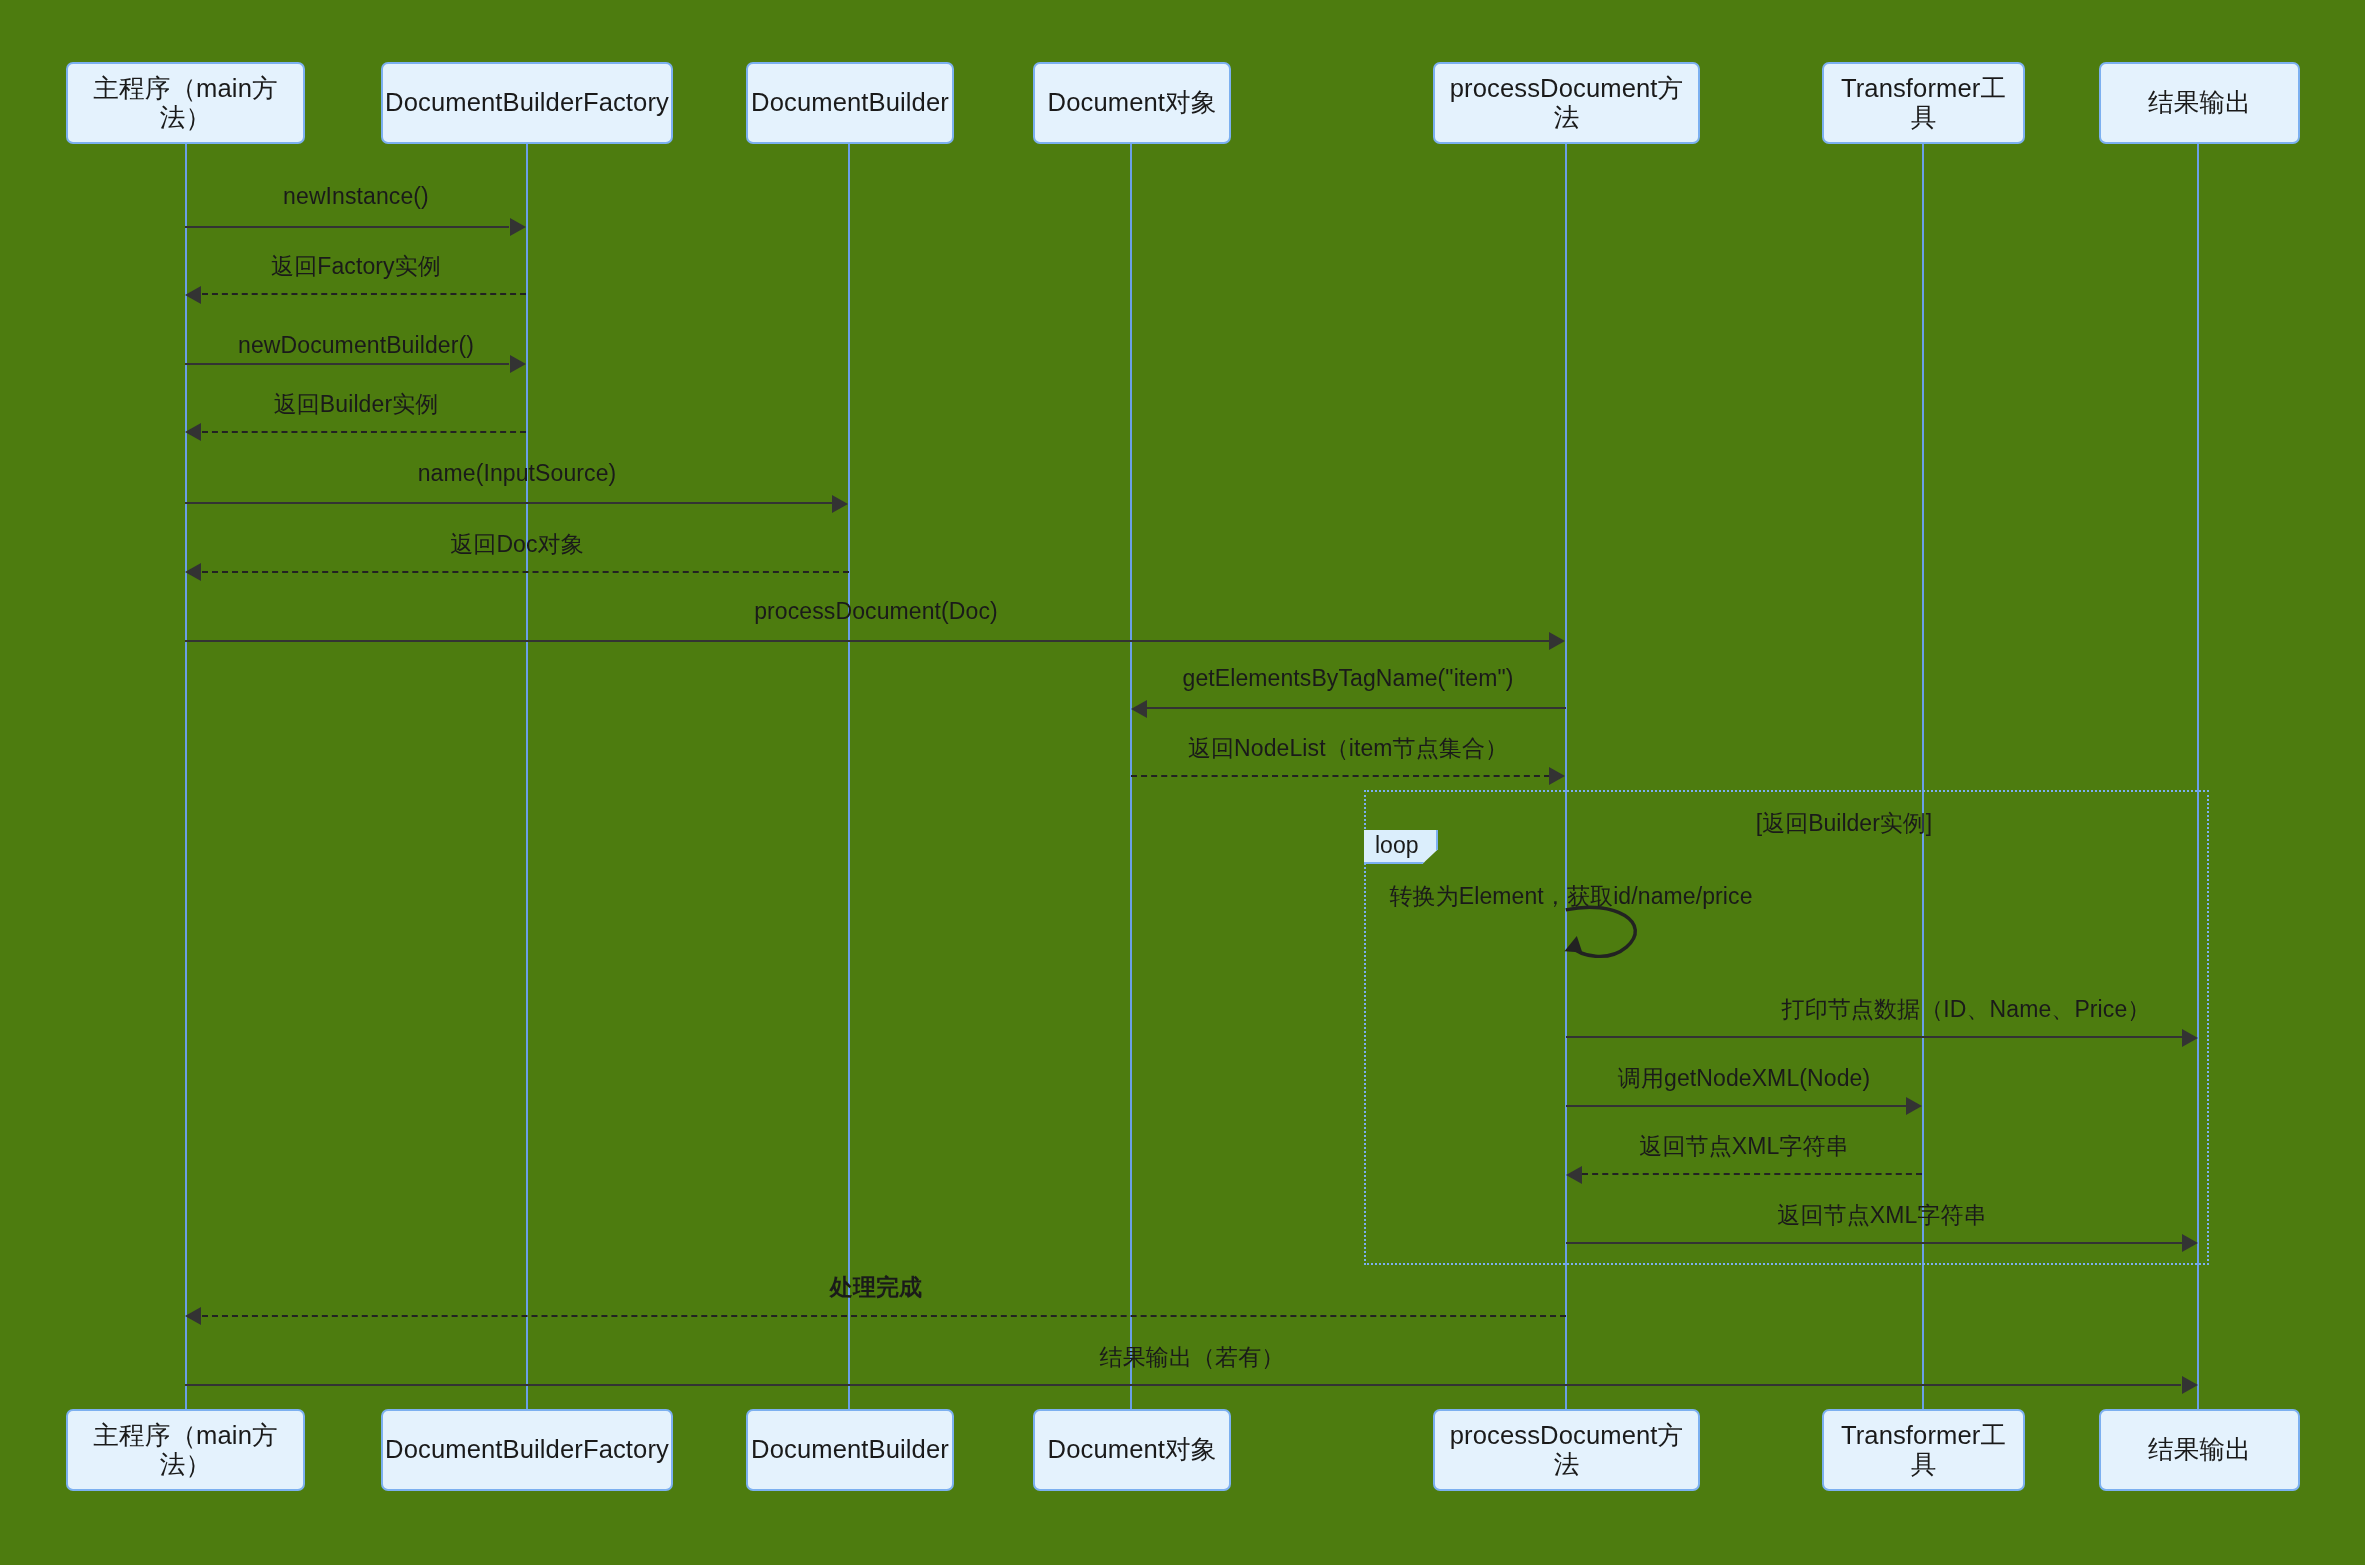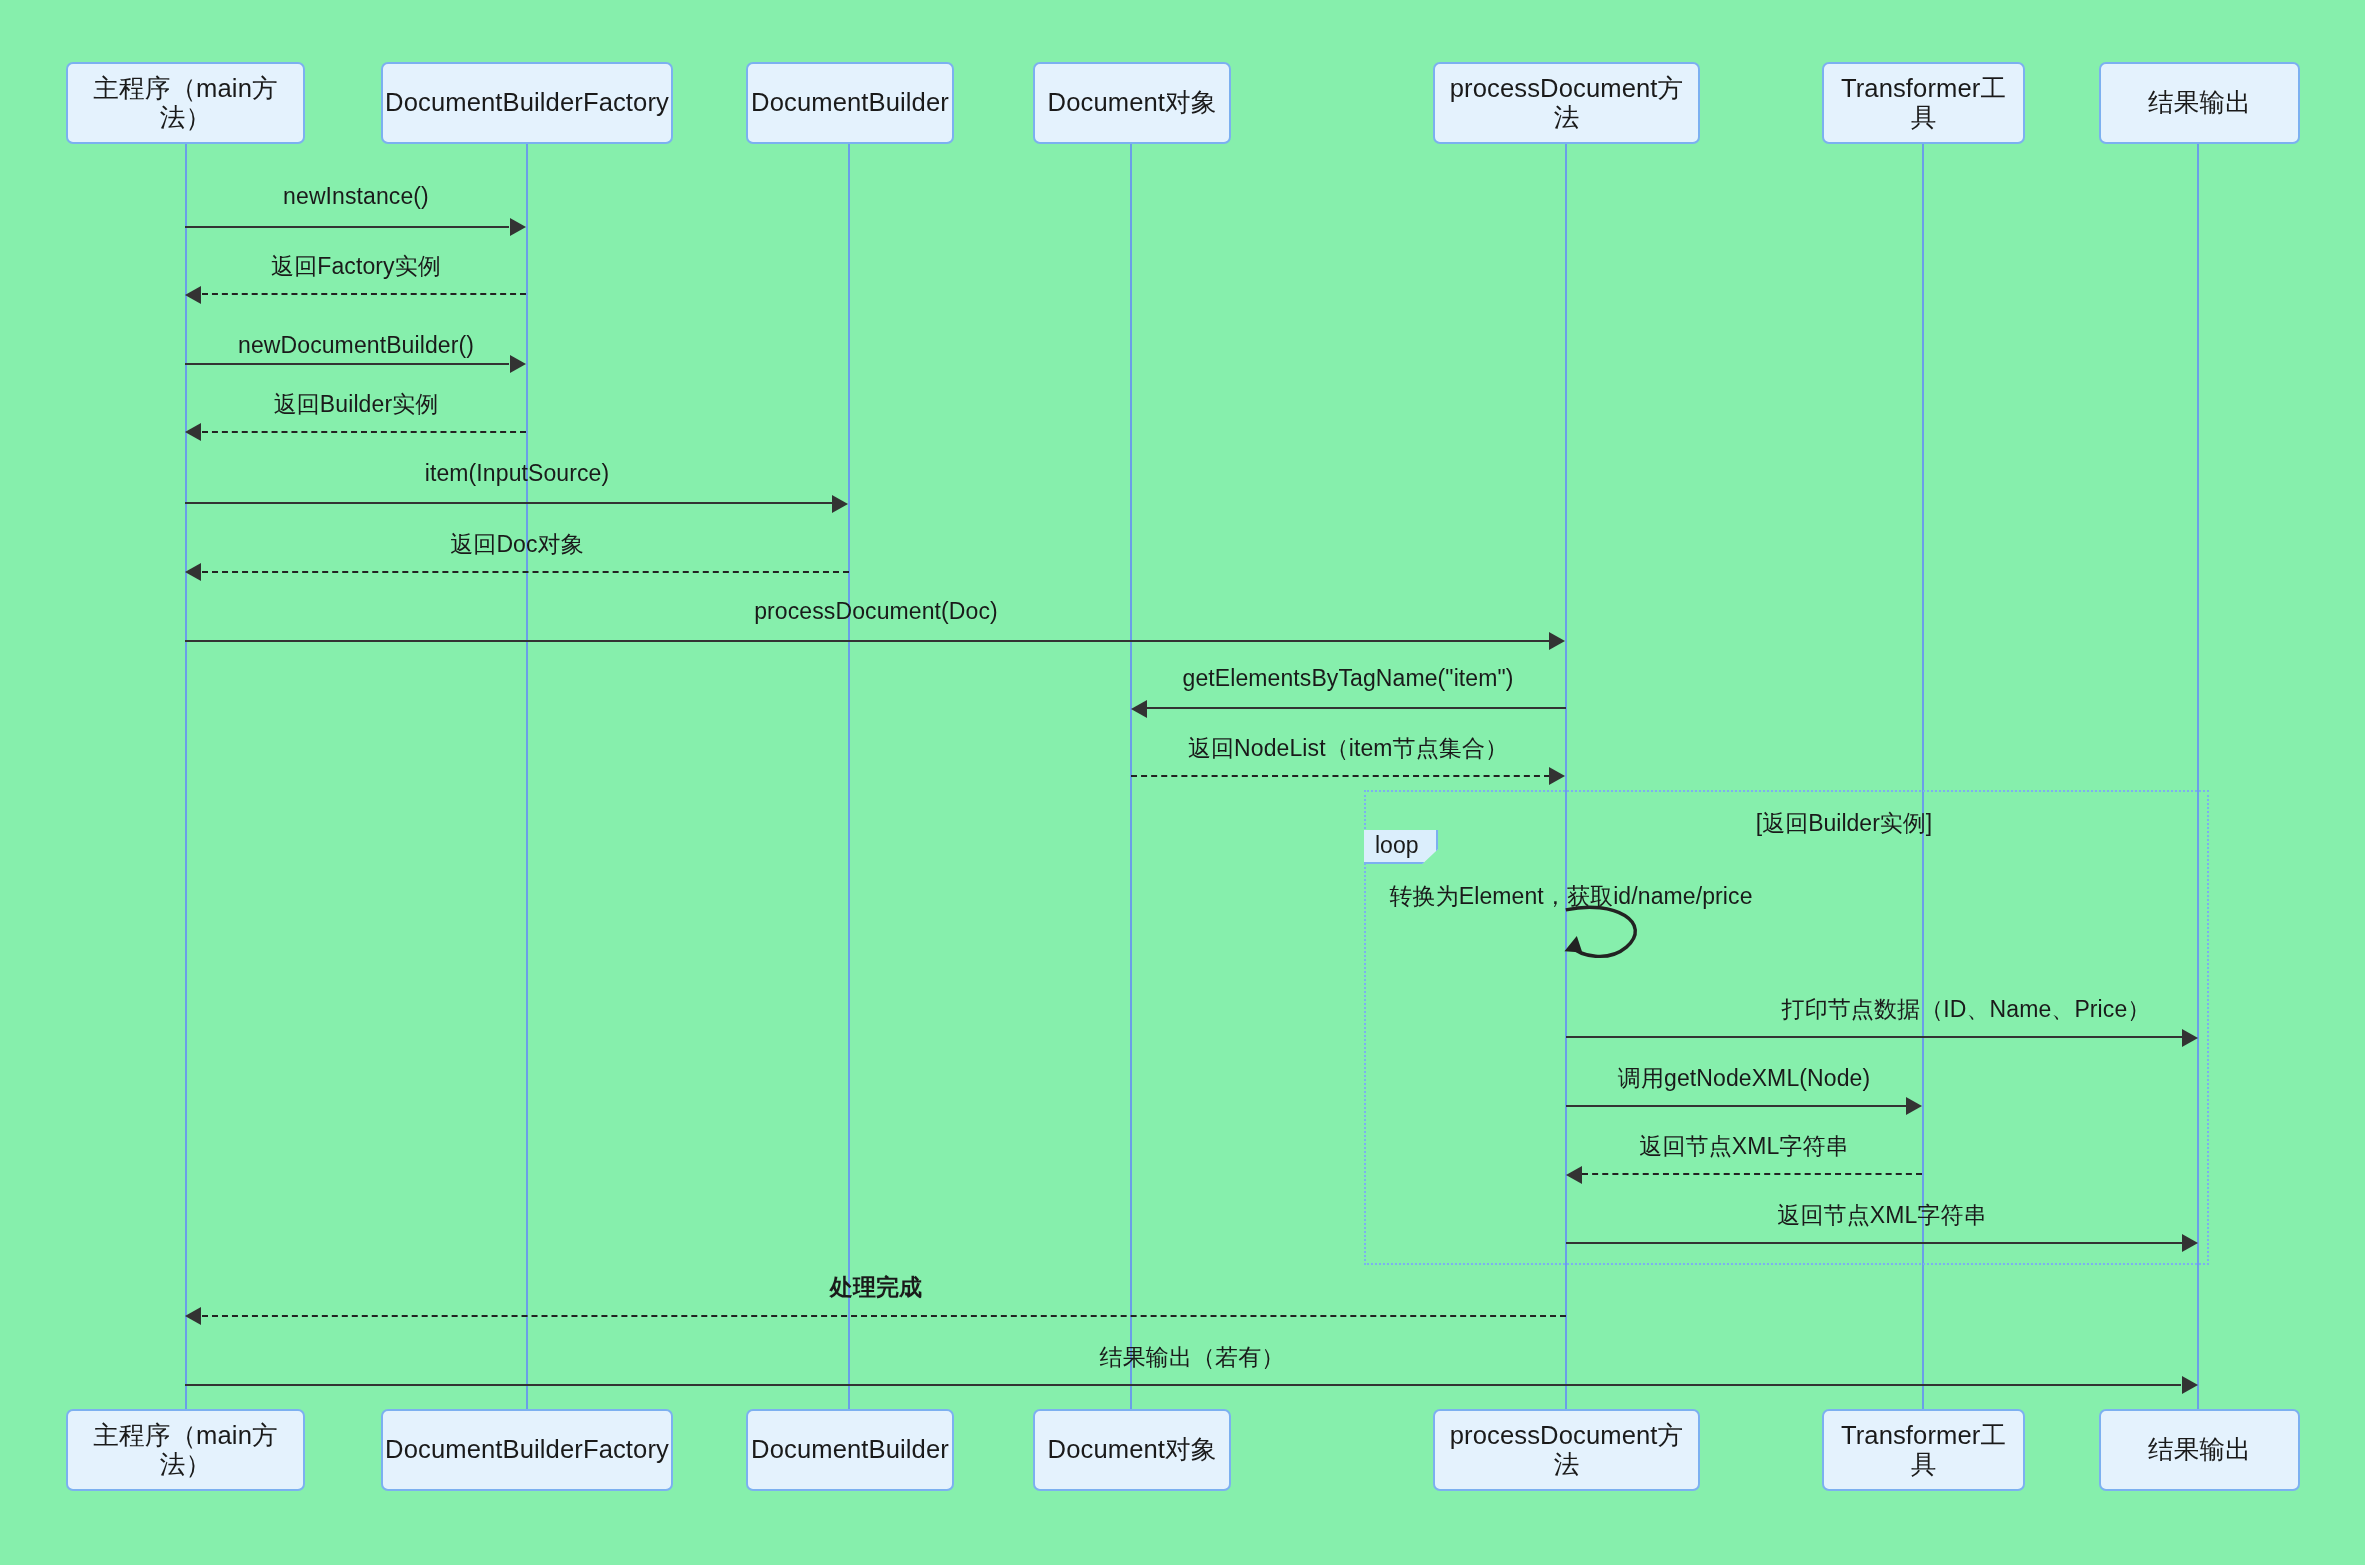--- a/index.html
+++ b/index.html
@@ -8,21 +8,21 @@
     padding: 0;
     background: #ffffff;
   }
   body {
     font-family: "Liberation Sans", "DejaVu Sans", sans-serif;
   }
   #canvas {
     position: relative;
     width: 2366px;
     height: 1565px;
-    background: #86efac;
+    background: #4d7c0f;
     overflow: hidden;
   }
   .participant {
     position: absolute;
     box-sizing: border-box;
     background: #e4f2fd;
     border: 2.1px solid #7cb0f0;
     border-radius: 7px;
     display: flex;
     align-items: center;
@@ -128,21 +128,21 @@
   <div class="participant" style="left: 2099px; top: 1409px; width: 201px; height: 82px;">结果输出</div>
 
   <div class="frag" style="left: 1364px; top: 790px; width: 845px; height: 475px;"></div>
   <div class="frag-label" style="left: 1364px; top: 790px; clip-path: polygon(0px 0px, 100% 0px, 100% 55%, 78% 100%, 0px 100%); margin-top: 40px;">loop</div>
   <div class="frag-cond" style="left: 1844px; top: 808px;">[返回Builder实例]</div>
 
   <div class="msg-label" style="left: 356px; top: 183px;">newInstance()</div>
   <div class="msg-label" style="left: 356px; top: 251px;">返回Factory实例</div>
   <div class="msg-label" style="left: 356px; top: 332px;">newDocumentBuilder()</div>
   <div class="msg-label" style="left: 356px; top: 389px;">返回Builder实例</div>
-  <div class="msg-label" style="left: 517px; top: 460px;">item(InputSource)</div>
+  <div class="msg-label" style="left: 517px; top: 460px;">name(InputSource)</div>
   <div class="msg-label" style="left: 517px; top: 529px;">返回Doc对象</div>
   <div class="msg-label" style="left: 876px; top: 598px;">processDocument(Doc)</div>
   <div class="msg-label" style="left: 1348px; top: 665px;">getElementsByTagName("item")</div>
   <div class="msg-label" style="left: 1348px; top: 733px;">返回NodeList（item节点集合）</div>
   <div class="msg-label" style="left: 1966px; top: 994px;">打印节点数据（ID、Name、Price）</div>
   <div class="msg-label" style="left: 1744px; top: 1063px;">调用getNodeXML(Node)</div>
   <div class="msg-label" style="left: 1744px; top: 1131px;">返回节点XML字符串</div>
   <div class="msg-label" style="left: 1882px; top: 1200px;">返回节点XML字符串</div>
   <div class="msg-label" style="left: 876px; top: 1272px; font-weight: bold;">处理完成</div>
   <div class="msg-label" style="left: 1192px; top: 1342px;">结果输出（若有）</div>

